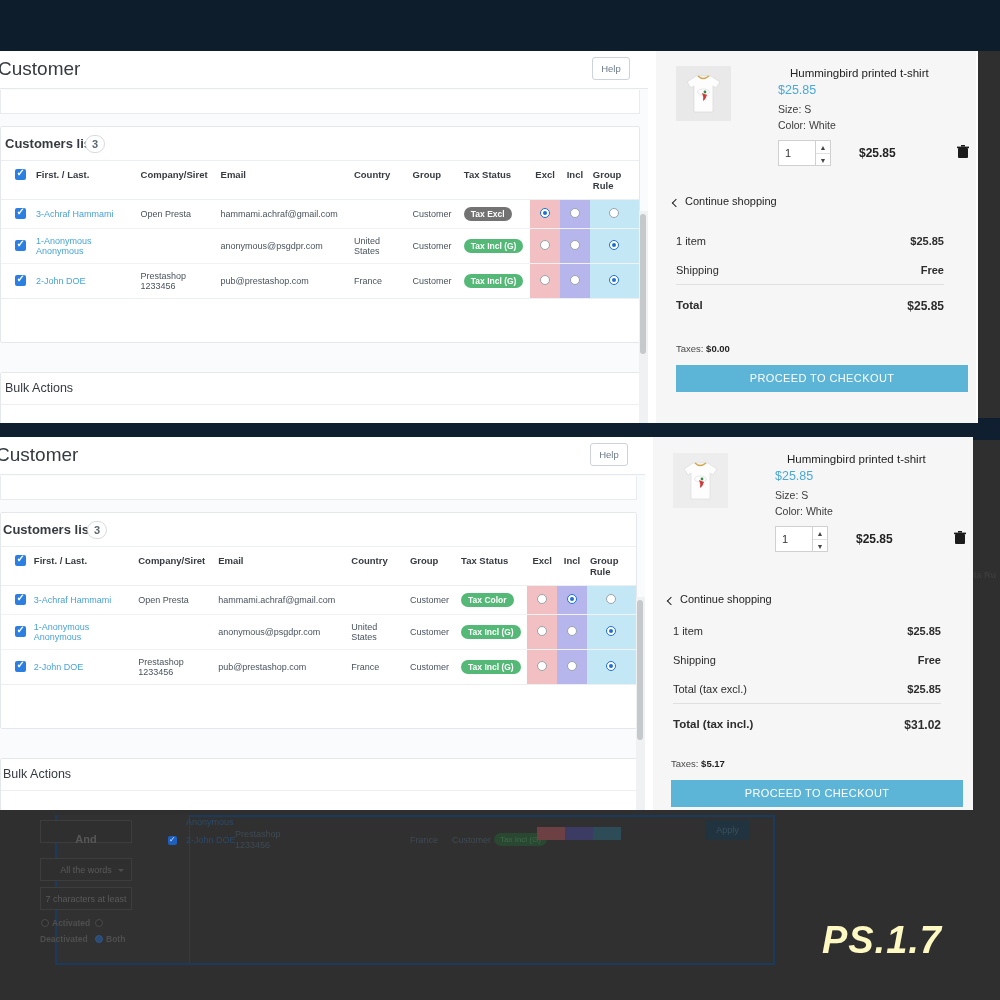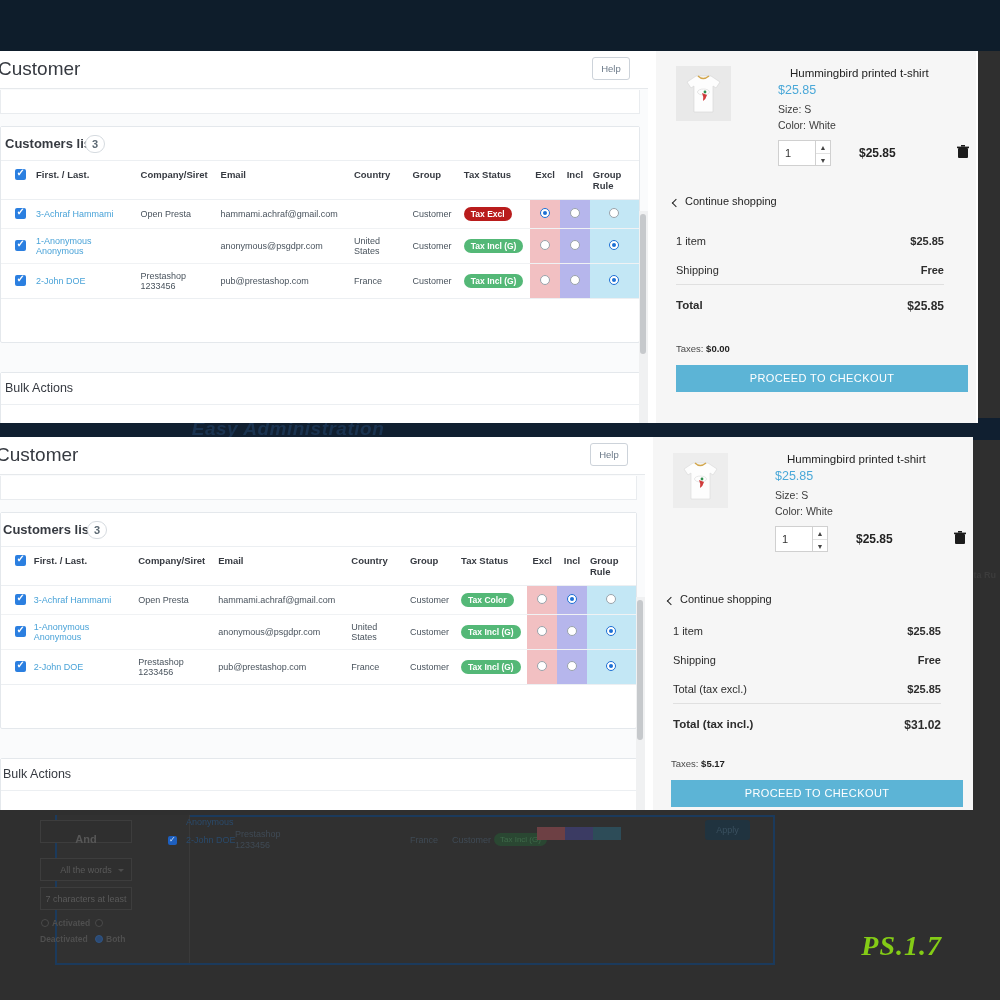--- a/index.html
+++ b/index.html
@@ -63,22 +63,22 @@
     line-height: 13px; text-align: center; padding: 0 6px;
   }
   .bg-apply {
     position: absolute; left: 705px; top: 820px; width: 45px; height: 20px;
     background: #20333f; border-radius: 3px; color: #39505f;
     font-size: 9px; line-height: 20px; text-align: center;
   }
   .bg-swatch { position: absolute; width: 28px; height: 13px; }
   .watermark {
     position: absolute; right: 58px; bottom: 38px;
-    color: #84cc16; font-size: 28px; font-weight: bold; font-style: italic;
-    letter-spacing: 1px; font-family: Liberation Serif, serif;
+    color: #fef9c3; font-size: 38px; font-weight: bold; font-style: italic;
+    letter-spacing: 1px; font-family: Liberation Sans, sans-serif;
   }
   .bg-side-txt {
     position: absolute; right: 4px; top: 570px;
     color: #3c3c3c; font-size: 9px; font-weight: bold;
   }
 
   
   .topbar {
     position: absolute; left: 0; top: 0; width: 1000px; height: 51px;
     background: #0e1d2b;
@@ -151,21 +151,21 @@
     background: #2b7fe0; border-radius: 2px; position: relative;
   }
   .chk::after {
     content: "✓"; position: absolute; left: 1.5px; top: -3px;
     color: #fff; font-size: 10px; line-height: 14px; font-weight: bold;
   }
   .badge {
     display: inline-block; border-radius: 10px; padding: 2px 7px;
     font-size: 8.5px; color: #fff; font-weight: 600; white-space: nowrap;
   }
-  .badge.excl { background: #b91c1c; }
+  .badge.excl { background: #737373; }
   .badge.incl { background: #54b877; }
   .col-excl { background: #f2c0c2; }
   .col-incl { background: #b6b6ec; }
   .col-grp  { background: #c3e7f5; }
   .rd {
     display: inline-block; width: 10px; height: 10px; border-radius: 50%;
     border: 1px solid #9aa3ab; background: #fff; position: relative;
   }
   .rd.on { border-color: #1d6fd4; }
   .rd.on::after {
@@ -241,21 +241,20 @@
   .scrolltrack { position: absolute; width: 9px; background: #f0f1f2; }
 </style>
 </head>
 <body>
 
 <div id="stage">
 
   <div class="bg-dim"></div>
 
   <div class="bg-admin-bar"></div>
-  <div class="bg-admin-title">Easy Administration</div>
 
   <div class="bg-panel"></div>
   <div class="bg-left-col"></div>
 
   <div class="bg-field" style="top:820px;"></div>
   <div class="bg-field" style="top:828px;height:24px;border:none;background:transparent;color:#575757;font-size:11px;font-weight:bold;">And</div>
   <div class="bg-field sel" style="top:858px;">All the words</div>
   <div class="bg-field" style="top:887px;">7 characters at least</div>
 
   <div class="bg-radio" style="left:41px;top:919px;"></div>

